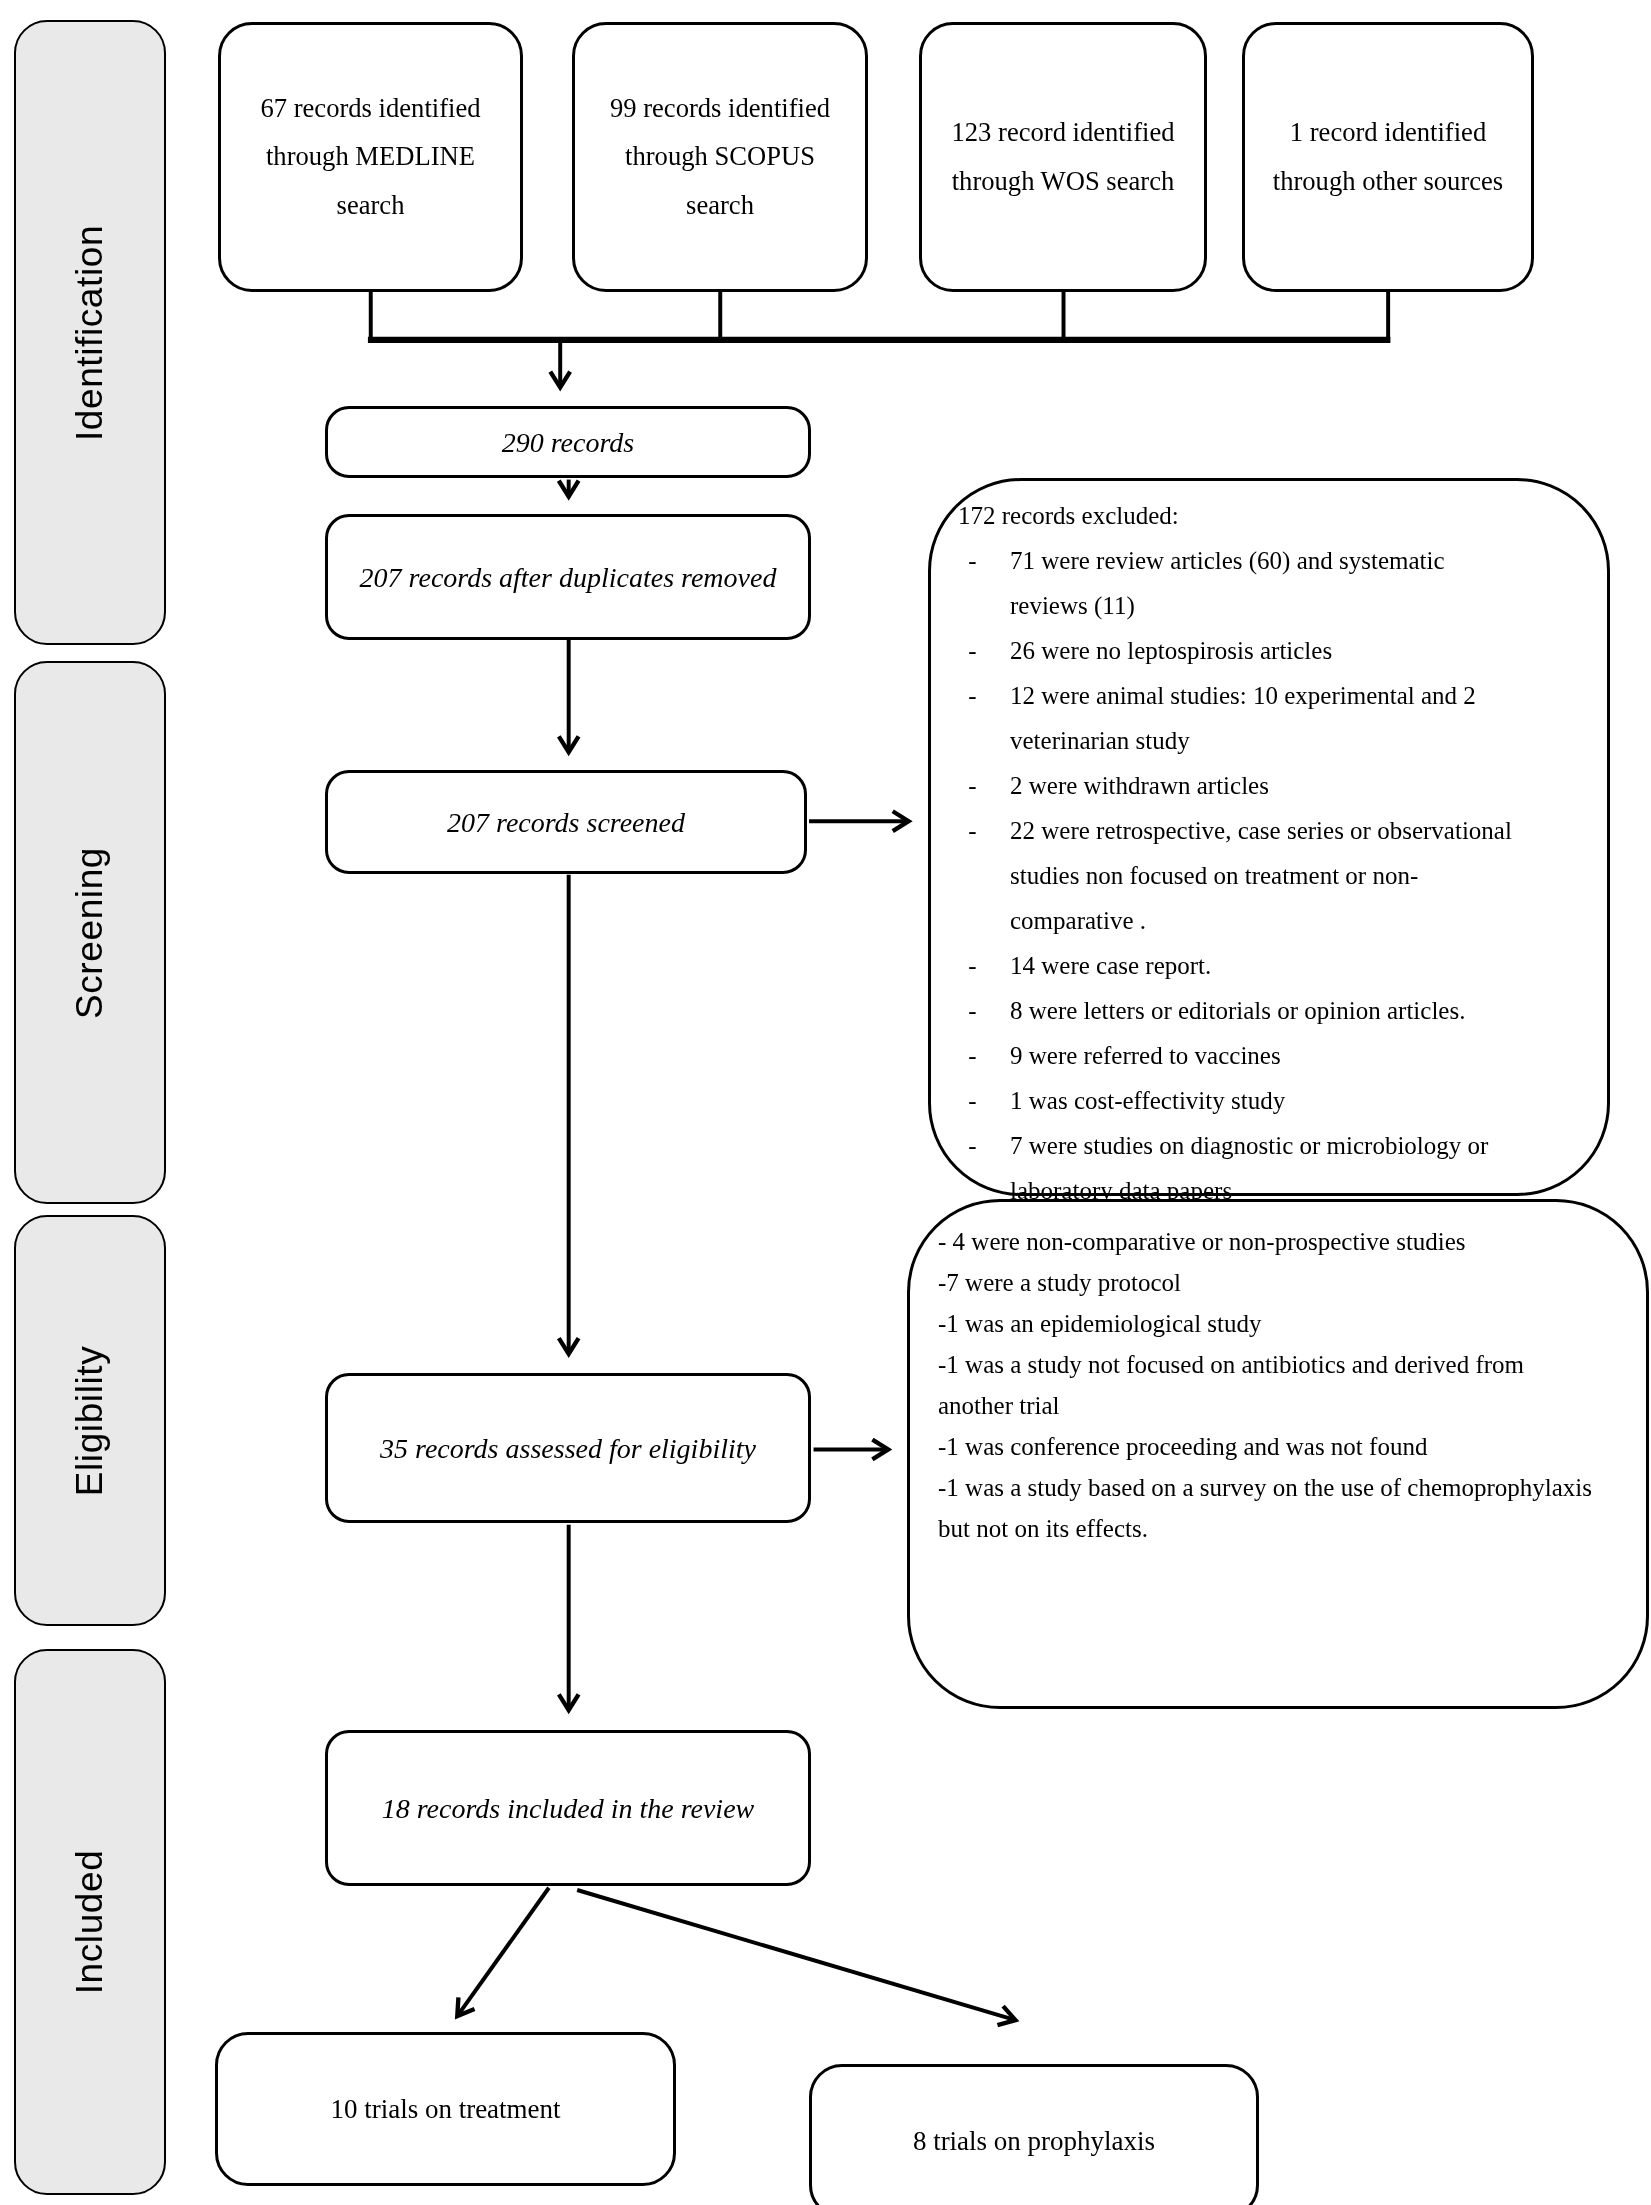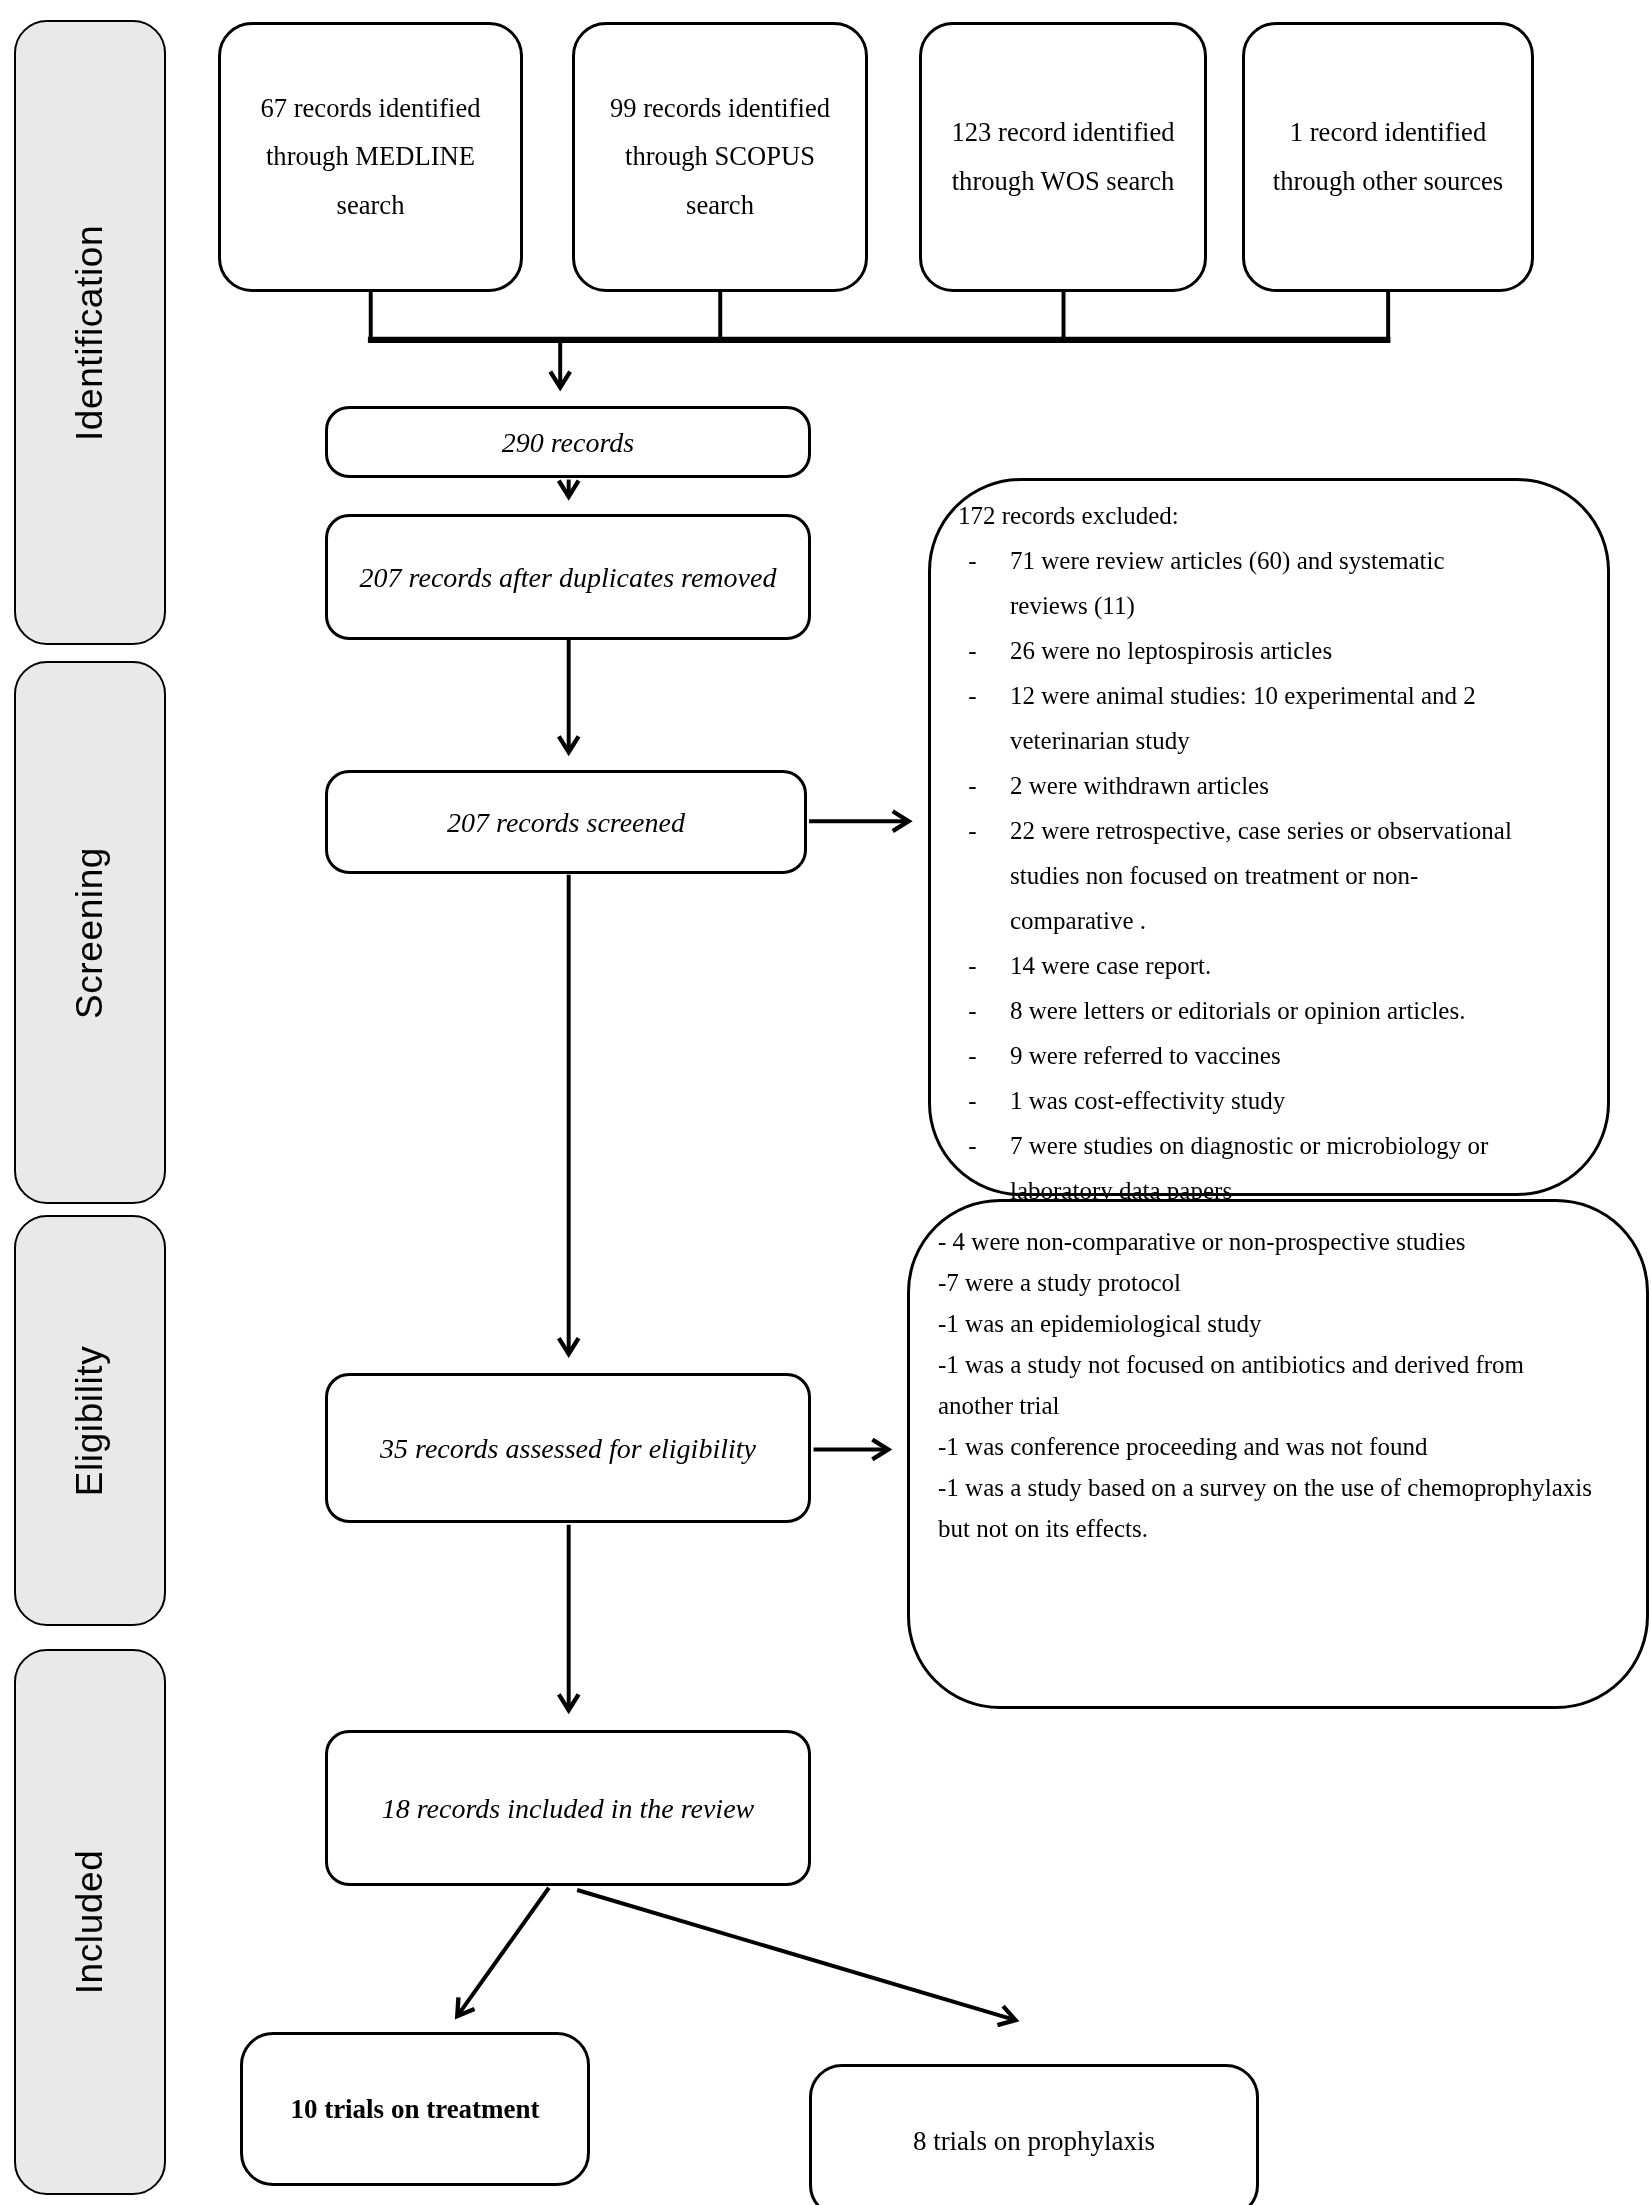--- a/index.html
+++ b/index.html
@@ -185,21 +185,21 @@
   <div class="box flow-box" style="top:770px; height:104px; width:482px;">
     <span>207 records screened</span>
   </div>
   <div class="box flow-box" style="top:1373px; height:150px;">
     <span>35 records assessed for eligibility</span>
   </div>
   <div class="box flow-box" style="top:1730px; height:156px;">
     <span>18 records included in the review</span>
   </div>
 
-  <div class="box bottom-box" style="left:240px; width:350px;font-weight:bold;">
+  <div class="box bottom-box" style="left:215px; width:461px;">
     <span>10 trials on treatment</span>
   </div>
   <div class="box bottom-box" style="left:809px; width:450px;margin-top:32px;">
     <span>8 trials on prophylaxis</span>
   </div>
 
   <div class="excluded-box" id="excluded-screening">
     <p class="hdr">172 records excluded:</p>
     <ul>
       <li><span class="dash">-</span><span>71 were review articles (60) and systematic reviews (11)</span></li>

